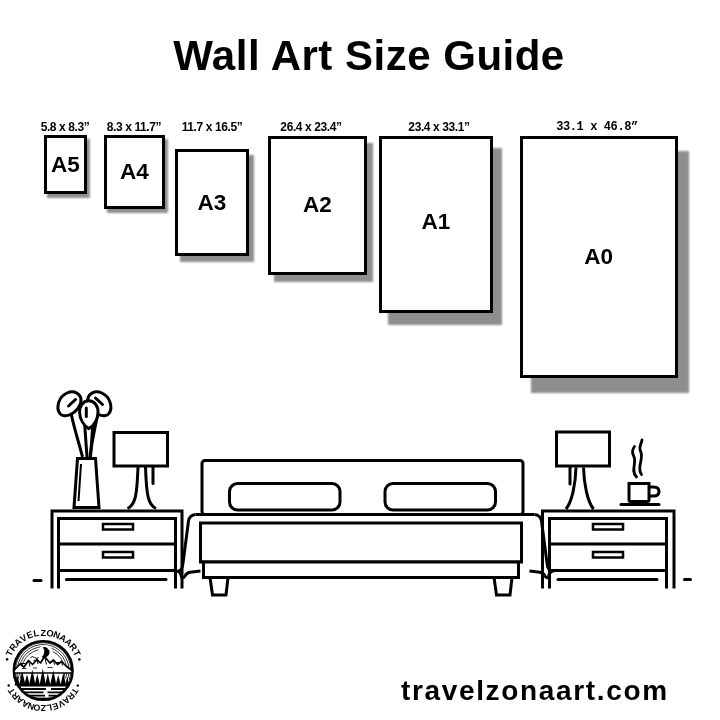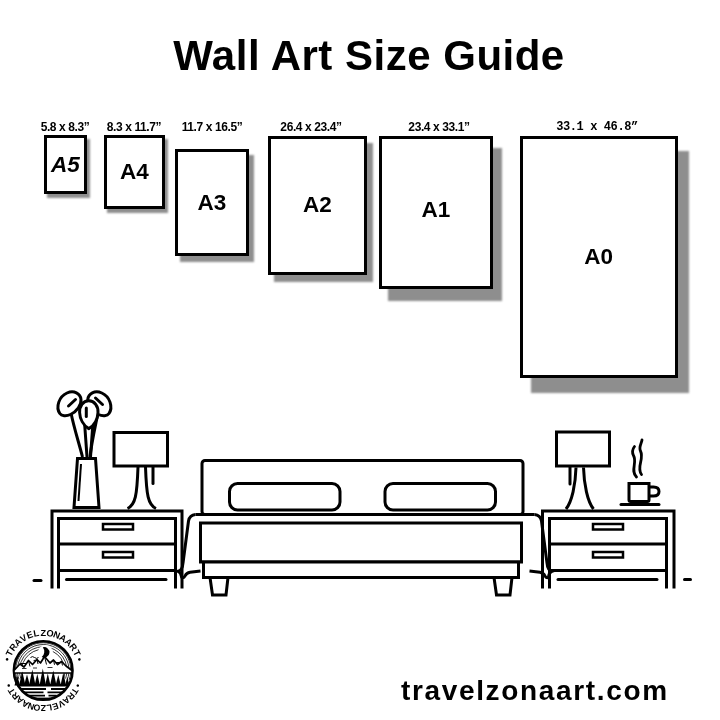--- a/index.html
+++ b/index.html
@@ -13,40 +13,40 @@
 </style>
 </head>
 <body>
 
 <div style="position:absolute;top:34.5px;left:9px;width:720px;text-align:center;
      font-size:42px;font-weight:bold;line-height:42px;letter-spacing:0.5px;">Wall Art Size Guide</div>
 
 <div class="sizelabel" style="left:-15px;top:120px;">5.8 x 8.3”</div>
 
 <div class="frame" style="left:44px;top:135px;width:37px;height:53px;
-     box-shadow:3px 3.5px 2px #8e8e8e;font-style:italic;">A5</div>
+     box-shadow:3px 3.5px 2px #8e8e8e;">A5</div>
 
 <div class="sizelabel" style="left:54px;top:120px;">8.3 x 11.7”</div>
 
 <div class="frame" style="left:104px;top:135px;width:55px;height:68px;
      box-shadow:3px 4px 2px #8e8e8e;">A4</div>
 
 <div class="sizelabel" style="left:132px;top:120px;">11.7 x 16.5”</div>
 
 <div class="frame" style="left:175px;top:149px;width:68px;height:101px;
      box-shadow:4.5px 5.5px 2px #8e8e8e;">A3</div>
 
 <div class="sizelabel" style="left:231px;top:120px;">26.4 x 23.4”</div>
 
 <div class="frame" style="left:262px;top:135.5px;width:93px;height:133px;
      box-shadow:6px 6.5px 2px #8e8e8e;margin-left:6px;">A2</div>
 
 <div class="sizelabel" style="left:359px;top:120px;">23.4 x 33.1”</div>
 
-<div class="frame" style="left:379px;top:136px;width:114px;height:153px;
+<div class="frame" style="left:379px;top:136px;width:114px;height:177px;
      box-shadow:9px 11.5px 2px #8e8e8e;padding:0 0 5px 0;box-sizing:border-box;">A1</div>
 
 <div class="sizelabel" style="left:517px;top:120px;font-family:Liberation Mono, monospace;">33.1 x 46.8”</div>
 
 <div class="frame" style="left:520px;top:135.5px;width:151.5px;height:236.5px;
      box-shadow:11px 14.5px 2px #8e8e8e;text-align:right;">A0</div>
 
 <svg width="720" height="720" viewBox="0 0 720 720" style="position:absolute;left:0;top:0;" fill="none" stroke="#000" stroke-width="3">
 
   <rect x="202" y="460.5" width="321" height="54" rx="3" fill="#fff"></rect>

